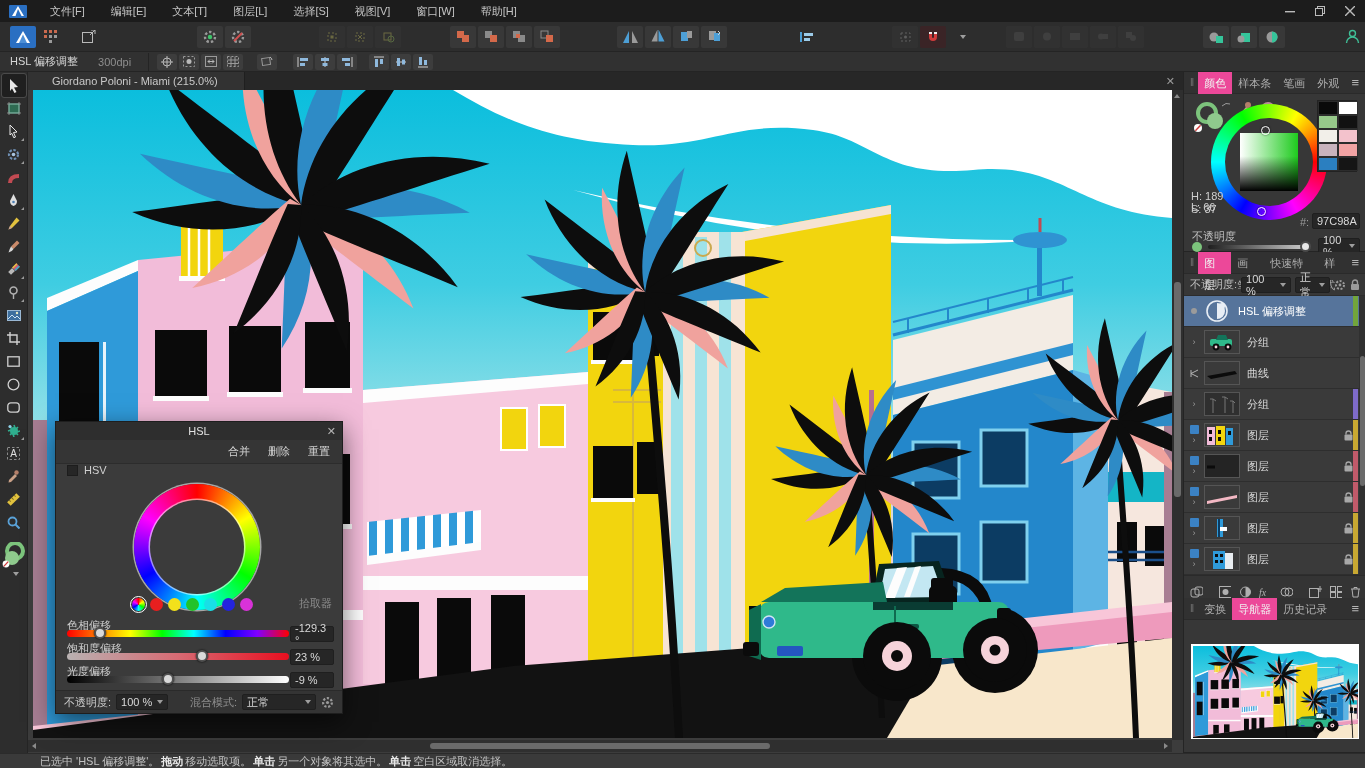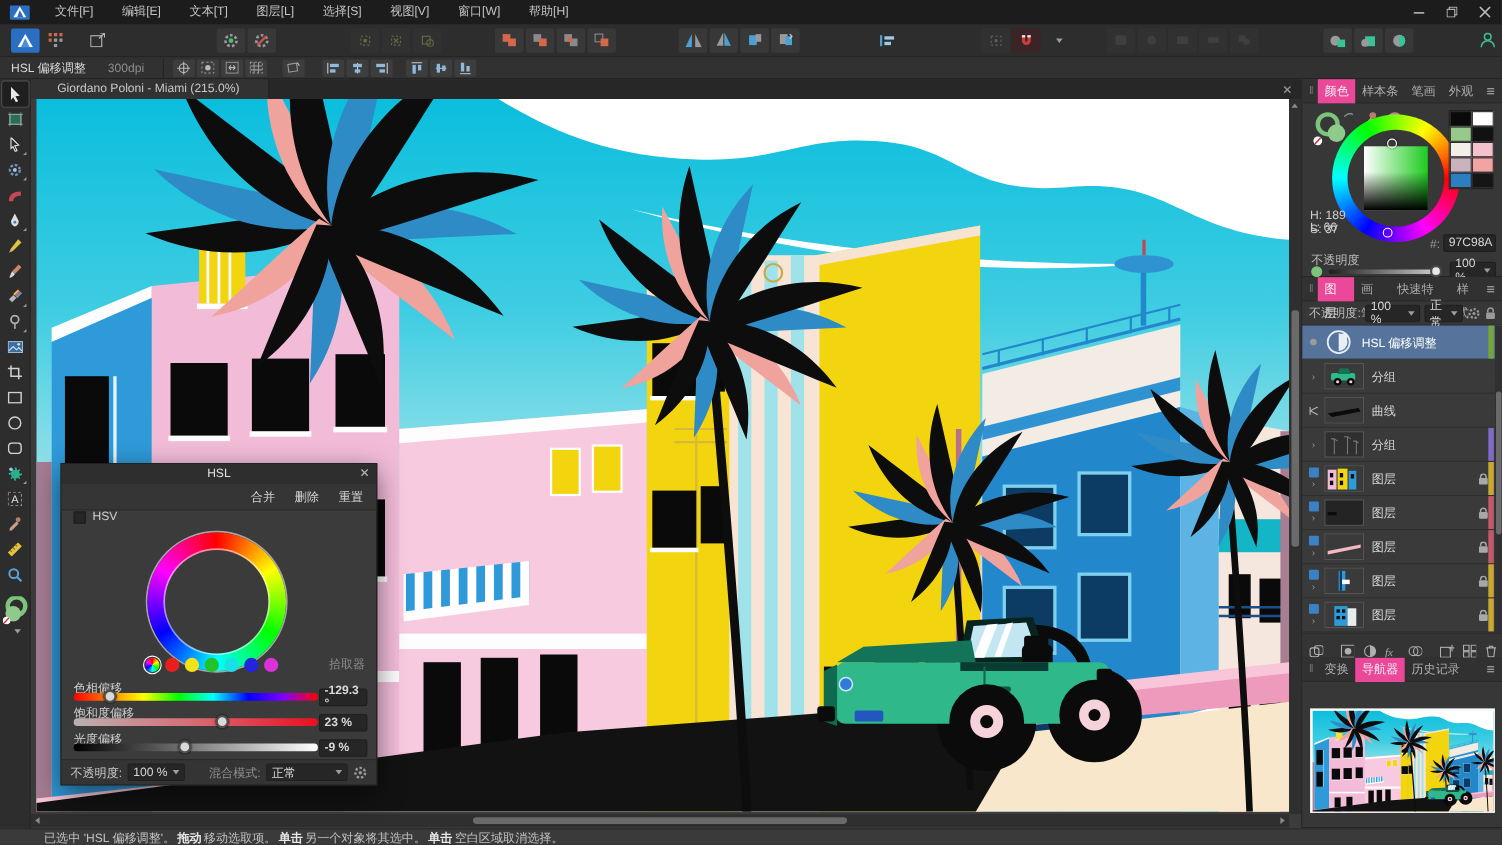--- a/index.html
+++ b/index.html
@@ -134,21 +134,21 @@
   .hsv-box { width:11px; height:11px; background:#262626; border:1px solid #1d1d1d;}
   .dotrow { position:absolute; left:76px; top:176px; display:flex; gap:5px; align-items:center;}
   .cdot { width:13px; height:13px; border-radius:50%; }
   .cdot.rainbow { background:conic-gradient(#f00,#ff0,#0f0,#0ff,#00f,#f0f,#f00);
     outline:1.6px solid #fff; outline-offset:1px;}
   .picker-btn { position:absolute; right:10px; top:174px; color:#8b8b8b;}
   .sl-label { position:absolute; left:11px; color:#cdcdcd;font-family:Liberation Serif, serif;}
   .sl-track { position:absolute; left:11px; width:222px; height:7px; border-radius:4px;}
   .sl-thumb { position:absolute; top:-3px; width:12px; height:12px; border-radius:50%;
     background:#d9d9d9; border:2px solid #505050; box-shadow:0 0 2px #000;}
-  .sl-val { position:absolute; right:8px; width:44px;font-weight:bold; }
+  .sl-val { position:absolute; right:8px; width:44px; }
   #hsl-bottom { position:absolute; left:0; bottom:0; width:100%; height:23px; background:#343434;
     border-top:1px solid #2a2a2a; display:flex; align-items:center; padding:0 8px; gap:5px;}
 
   
   #statusbar { position:absolute; left:0; top:753px; width:1365px; height:15px; background:#3a3a3a;
     border-top:1px solid #2b2b2b; display:flex; align-items:center; padding-left:40px; color:#c2c2c2;}
   #statusbar b { color:#e8e8e8; margin:0 2px;}
 
   .magnet-btn { background:#3a2426 !important; }
   svg { display:block; }

